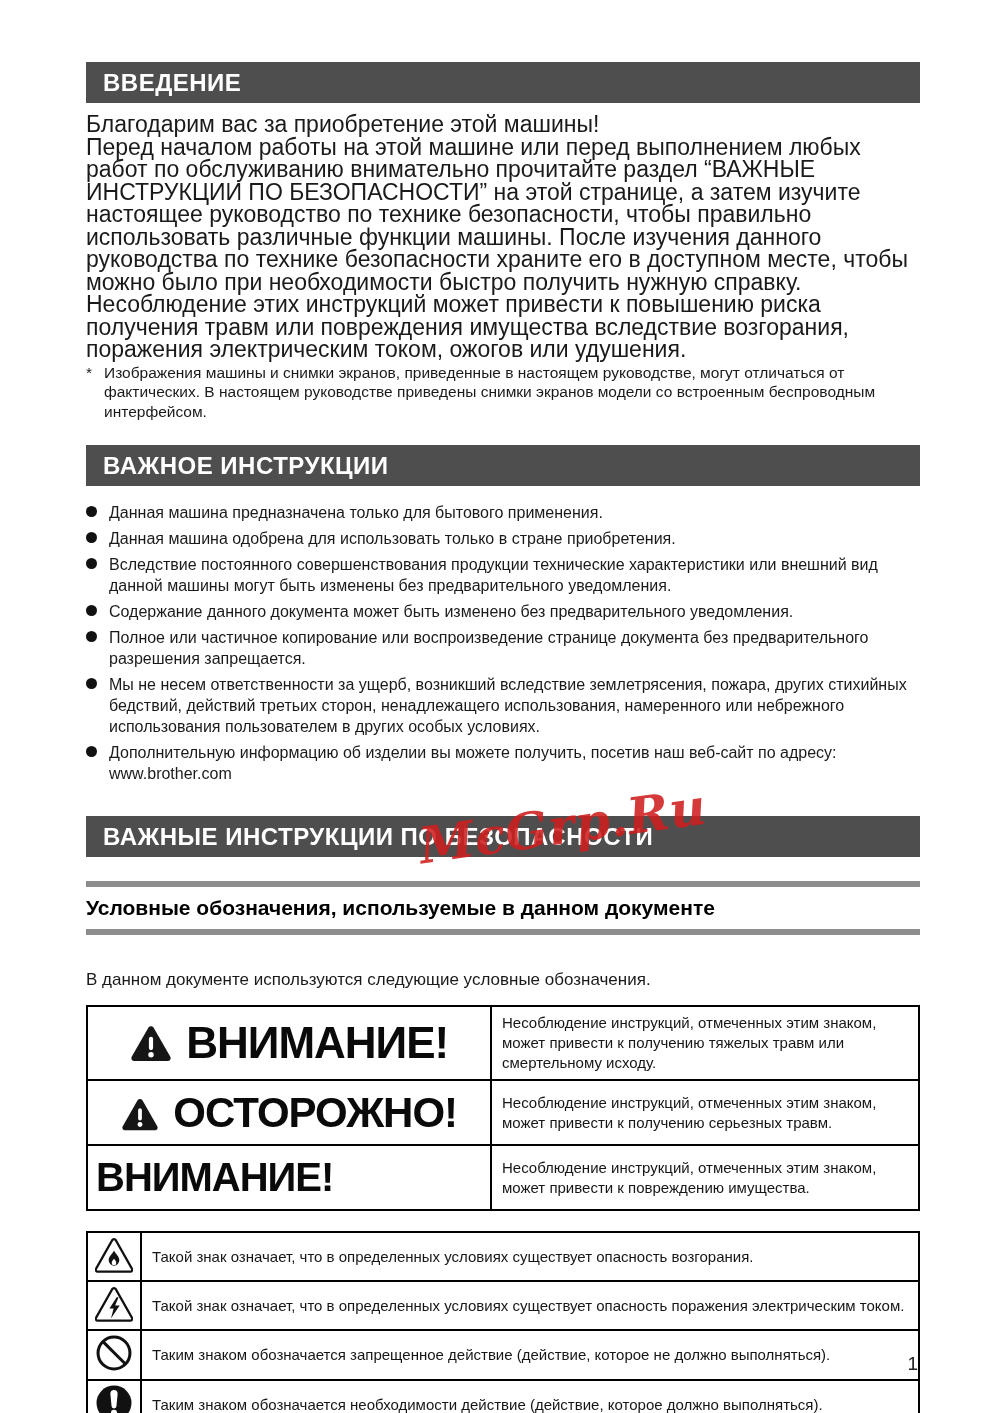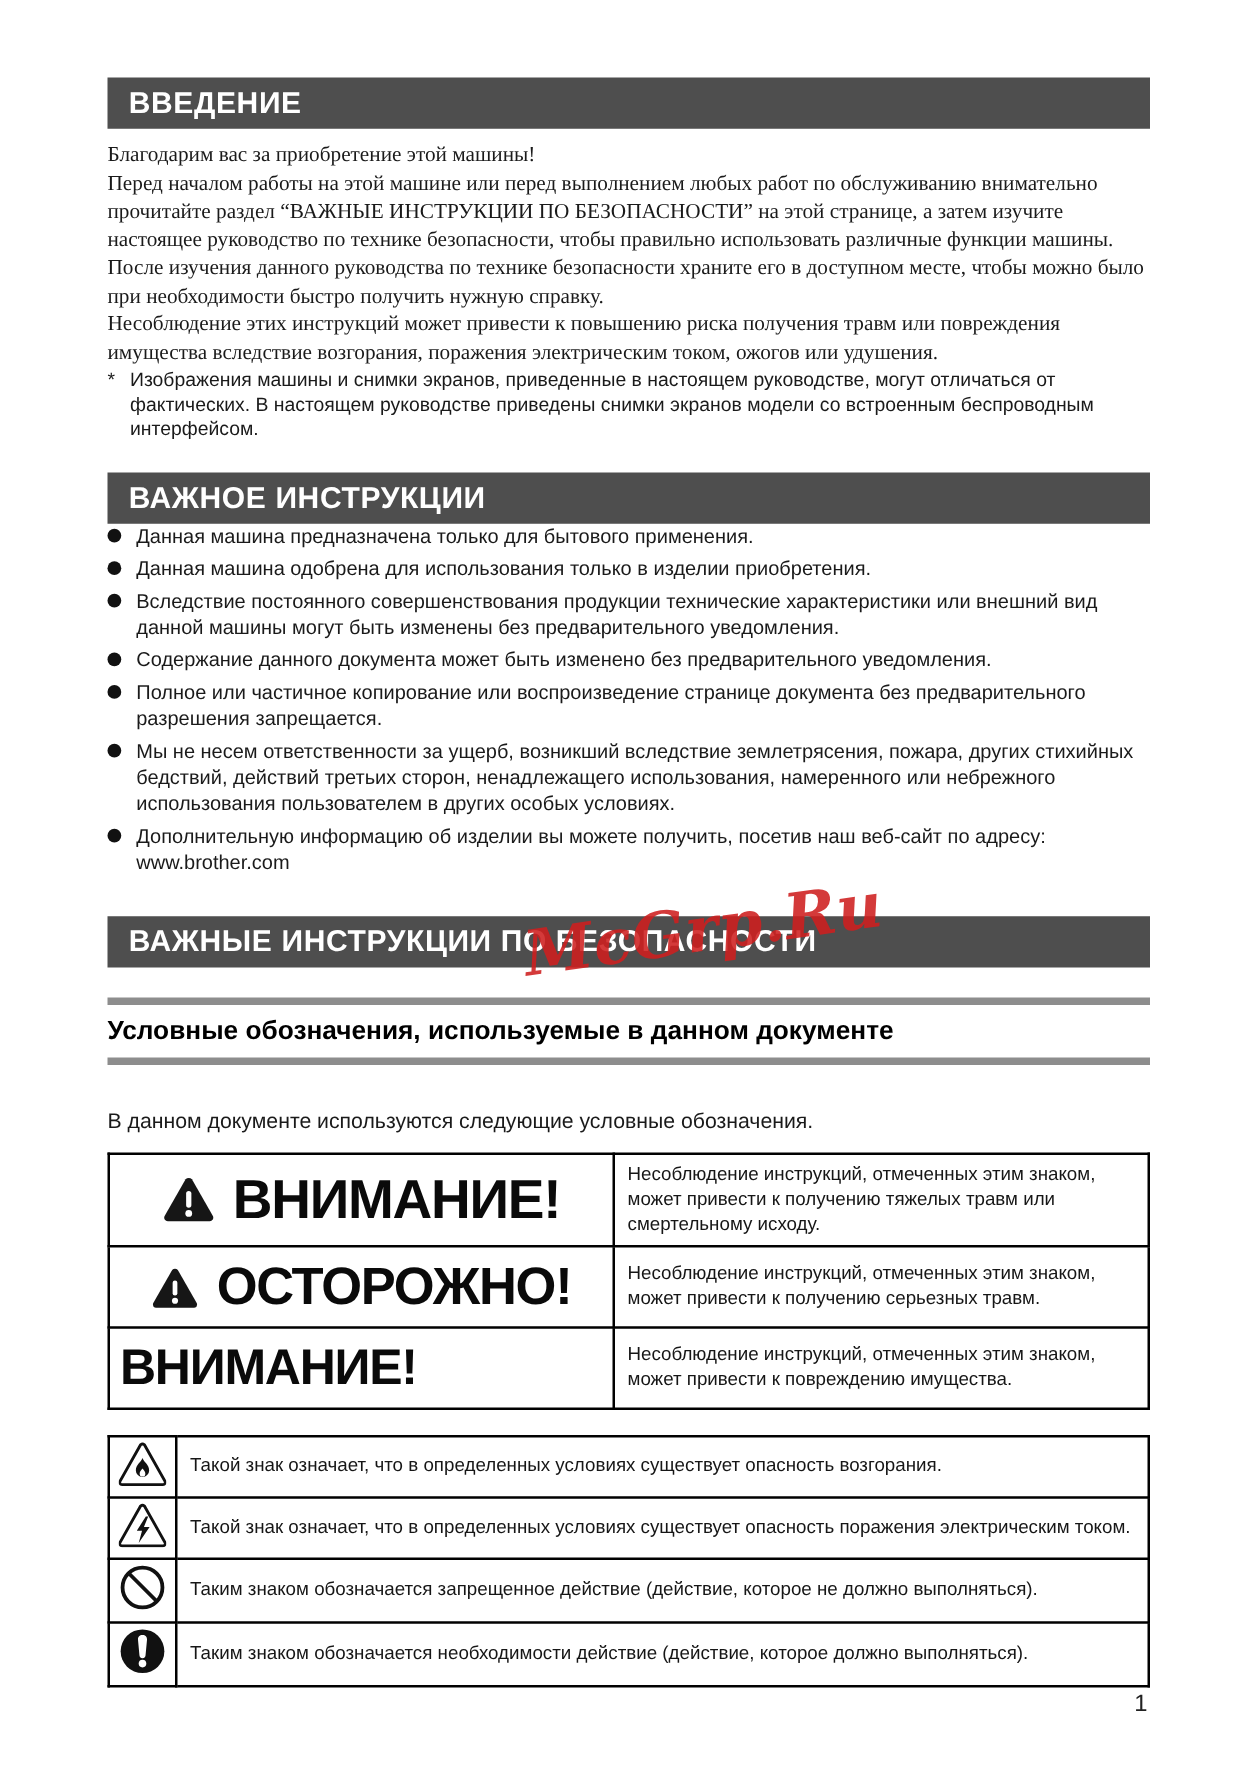--- a/index.html
+++ b/index.html
@@ -6,28 +6,28 @@
   .page{position:relative;width:1000px;height:1413px;background:#ffffff;margin:0 auto;
         font-family:"Liberation Sans",sans-serif;color:#1a1a1a;overflow:hidden;}
   .content{position:absolute;left:86px;top:0;width:834px;}
 
   .section-bar{background:#4e4e4e;color:#ffffff;height:41px;line-height:41px;
                font-size:24px;font-weight:bold;padding-left:17px;letter-spacing:.5px;}
   .bar-intro{margin-top:62px;}
   .bar-notice{margin-top:24px;}
   .bar-safety{margin-top:32px;position:relative;}
 
-  .body-text{margin-top:10px;font-size:17px;line-height:22.5px;font-family:Liberation Serif, serif;}
+  .body-text{margin-top:10px;font-size:23px;line-height:22.5px;}
   .body-text p{margin:0;}
 
   .note{display:flex;margin-top:2px;font-size:15.5px;line-height:19.5px;}
   .note .marker{width:18px;flex:none;}
   .note .note-text{flex:1;}
 
-  .bullets{margin-top:0;}
+  .bullets{margin-top:16px;}
   .bullet{position:relative;padding-left:23px;font-size:16px;line-height:21px;margin-bottom:5px;}
   .bullet .dot{position:absolute;left:0;top:4px;width:11px;height:11px;border-radius:50%;background:#111;}
 
   .watermark{position:absolute;left:330px;top:6px;font-family:"DejaVu Serif",serif;
              font-style:italic;font-weight:bold;font-size:50px;line-height:1;
              transform:rotate(-8deg);transform-origin:left top;opacity:.88;
              pointer-events:none;white-space:nowrap;z-index:4;}
 
   .rule{height:6px;background:#8d8d8d;}
   .rule-top{margin-top:24px;}
@@ -74,21 +74,21 @@
       <span class="marker">*</span>
       <span class="note-text">Изображения машины и снимки экранов, приведенные в настоящем руководстве, могут отличаться от фактических. В настоящем руководстве приведены снимки экранов модели со встроенным беспроводным интерфейсом.</span>
     </div>
 
     <div class="section-bar bar-notice">
       <span>ВАЖНОЕ ИНСТРУКЦИИ</span>
     </div>
 
     <div class="bullets">
       <div class="bullet"><span class="dot"></span><span>Данная машина предназначена только для бытового применения.</span></div>
-      <div class="bullet"><span class="dot"></span><span>Данная машина одобрена для использования только в изделии приобретения.</span></div>
+      <div class="bullet"><span class="dot"></span><span>Данная машина одобрена для использовать только в стране приобретения.</span></div>
       <div class="bullet"><span class="dot"></span><span>Вследствие постоянного совершенствования продукции технические характеристики или внешний вид данной машины могут быть изменены без предварительного уведомления.</span></div>
       <div class="bullet"><span class="dot"></span><span>Содержание данного документа может быть изменено без предварительного уведомления.</span></div>
       <div class="bullet"><span class="dot"></span><span>Полное или частичное копирование или воспроизведение странице документа без предварительного разрешения запрещается.</span></div>
       <div class="bullet"><span class="dot"></span><span>Мы не несем ответственности за ущерб, возникший вследствие землетрясения, пожара, других стихийных бедствий, действий третьих сторон, ненадлежащего использования, намеренного или небрежного использования пользователем в других особых условиях.</span></div>
       <div class="bullet"><span class="dot"></span><span>Дополнительную информацию об изделии вы можете получить, посетив наш веб-сайт по адресу: www.brother.com</span></div>
     </div>
 
     <div class="section-bar bar-safety">
       <span>ВАЖНЫЕ ИНСТРУКЦИИ ПО БЕЗОПАСНОСТИ</span>
       <span class="watermark" style="color:#cf1f1f;">McGrp.Ru</span>

